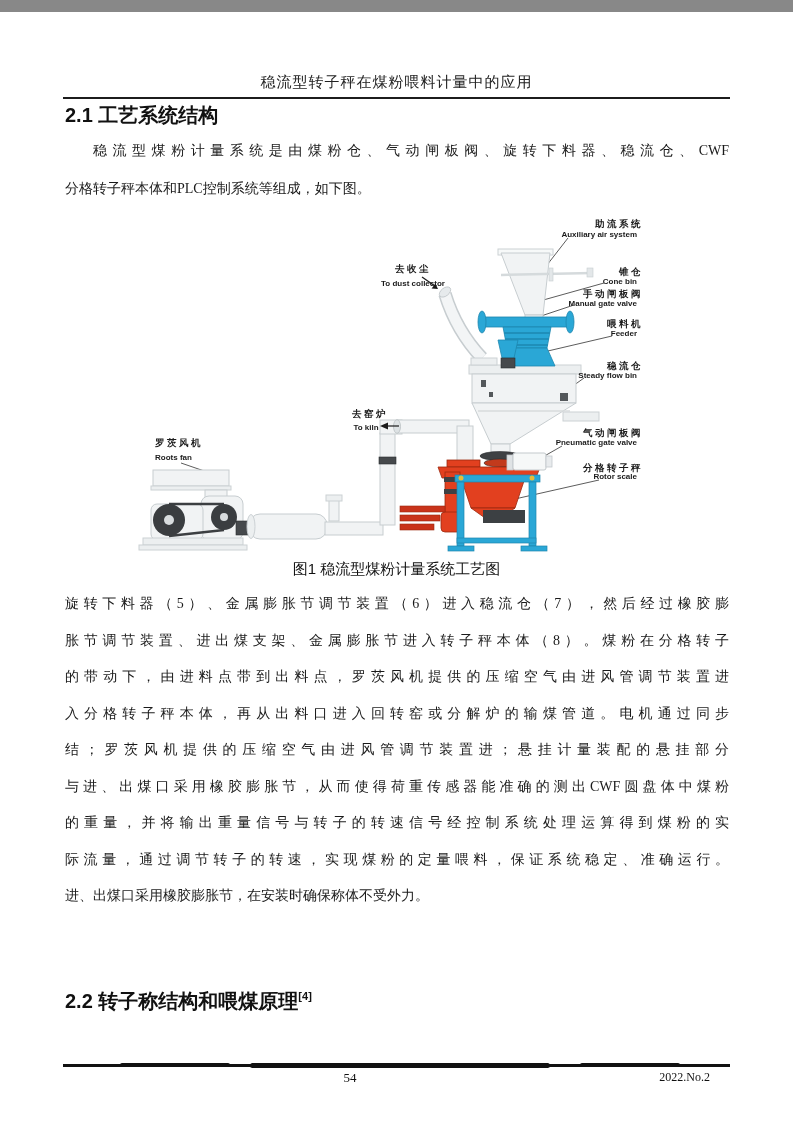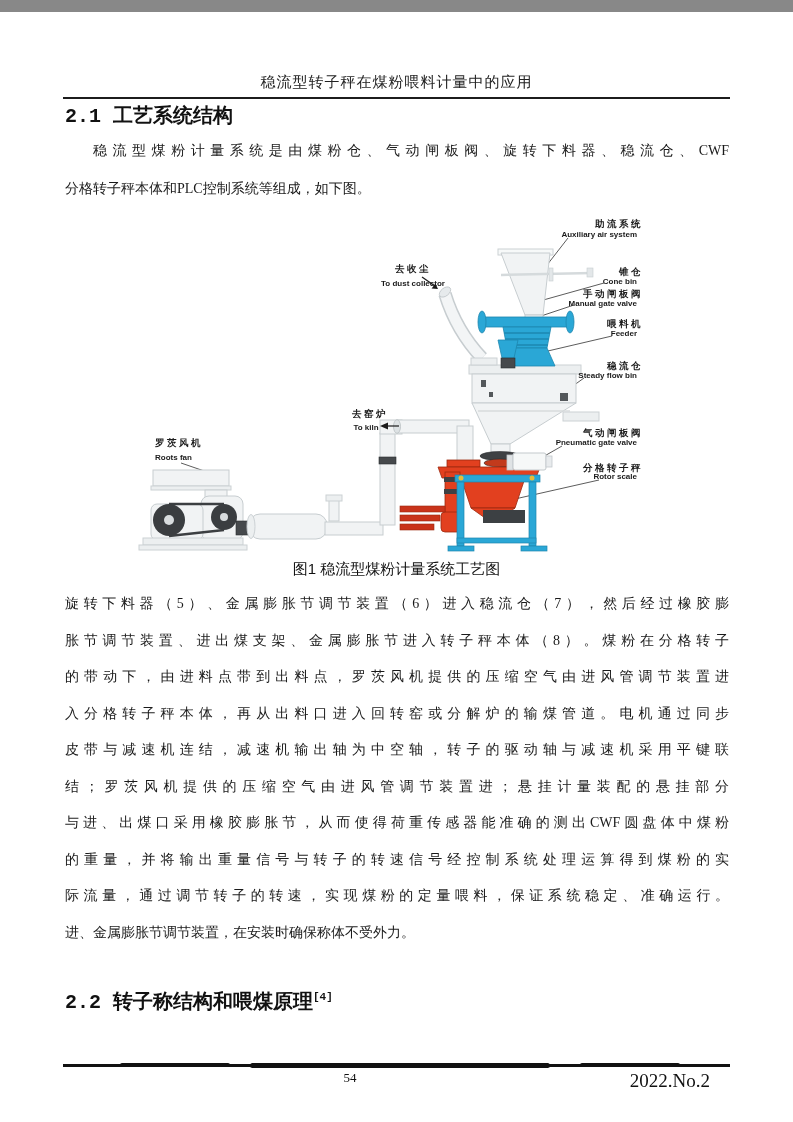--- a/index.html
+++ b/index.html
@@ -8,21 +8,21 @@
     font-family:"Liberation Serif","DejaVu Serif",serif;color:#161616;
     overflow:hidden;margin:12px auto;
   }
   .running-head{
     position:absolute;top:61px;left:0;width:793px;text-align:center;
     font-size:15px;letter-spacing:1px;color:#222;
   }
   .head-rule{position:absolute;top:85px;left:63px;width:667px;height:0;border-top:2px solid #1c1c1c;}
   .sec-heading{
     position:absolute;left:65px;width:664px;
-    font-family:Liberation Mono, monospace;
+    font-family:Liberation Sans, sans-serif;
     font-weight:bold;font-size:20px;color:#111;
   }
   #sec1{top:90px;}
   #sec2{top:976px;}
   .sec-heading sup{font-size:11px;vertical-align:super;}
   .para{position:absolute;left:65px;width:664px;font-size:14px;color:#1a1a1a;}
   #para1{top:120px;line-height:38px;}
   #para2{top:574px;line-height:36.5px;}
   #para3{top:1008px;line-height:36.5px;}
   .bl{text-align:justify;}
@@ -32,21 +32,21 @@
   .fig-caption{
     position:absolute;top:548px;left:0;width:793px;text-align:center;
     font-family:"Liberation Sans","DejaVu Sans",sans-serif;
     font-weight:normal;font-size:15px;color:#111;
   }
   .foot-rule{position:absolute;top:1052px;left:63px;width:667px;height:2.5px;background:#111;}
   .foot-rule-bulge1{position:absolute;top:1050.5px;left:250px;width:300px;height:5.5px;background:#111;border-radius:3px;}
   .foot-rule-bulge2{position:absolute;top:1051px;left:120px;width:110px;height:4px;background:#111;border-radius:2px;}
   .foot-rule-bulge3{position:absolute;top:1051px;left:580px;width:100px;height:4px;background:#111;border-radius:2px;}
   .foot-page-num{position:absolute;top:1058px;left:0;width:700px;text-align:center;font-size:13px;color:#111;}
-  .foot-issue{position:absolute;top:1058px;right:83px;font-size:19px;color:#111;}
+  .foot-issue{position:absolute;top:1058px;right:83px;font-size:12px;color:#111;}
   
   .lbl-cn{font-family:"Liberation Sans","DejaVu Sans",sans-serif;font-weight:bold;font-size:9.5px;letter-spacing:2.5px;fill:#1b1b1b;}
   .lbl-en{font-family:"Liberation Sans","DejaVu Sans",sans-serif;font-weight:bold;font-size:8px;fill:#1b1b1b;}
   .leader{stroke:#4a4a4a;stroke-width:0.9;fill:none;}
   .equip{fill:#f1f3f4;stroke:#c7cdd0;stroke-width:1;}
   .equip-light{fill:#eceff0;stroke:#ccd1d4;stroke-width:1;}
   .darkpart{stroke:#2b2e30;stroke-width:0.6;}
 </style>
 </head>
 <body>
@@ -226,26 +226,25 @@
     </g>
   </svg>
 
   <div class="fig-caption">图1 稳流型煤粉计量系统工艺图</div>
 
   <div id="para2" class="para">
     <div class="bl j">旋转下料器（5）、金属膨胀节调节装置（6）进入稳流仓（7），然后经过橡胶膨</div>
     <div class="bl j">胀节调节装置、进出煤支架、金属膨胀节进入转子秤本体（8）。煤粉在分格转子</div>
     <div class="bl j">的带动下，由进料点带到出料点，罗茨风机提供的压缩空气由进风管调节装置进</div>
     <div class="bl j">入分格转子秤本体，再从出料口进入回转窑或分解炉的输煤管道。电机通过同步</div>
-    <div class="bl j">皮带与减速机连结，减速机输出轴为中空轴，转子的驱动轴与减速机采用平键联</div>
     <div class="bl j">结；罗茨风机提供的压缩空气由进风管调节装置进；悬挂计量装配的悬挂部分</div>
     <div class="bl j">与进、出煤口采用橡胶膨胀节，从而使得荷重传感器能准确的测出CWF圆盘体中煤粉</div>
     <div class="bl j">的重量，并将输出重量信号与转子的转速信号经控制系统处理运算得到煤粉的实</div>
     <div class="bl j">际流量，通过调节转子的转速，实现煤粉的定量喂料，保证系统稳定、准确运行。</div>
-    <div class="bl">进、金属膨胀节调节装置，在安装时确保称体不受外力。</div>
+    <div class="bl">进、出煤口采用橡胶膨胀节，在安装时确保称体不受外力。</div>
   </div>
 
   <div id="sec2" class="sec-heading">
     <span>2.2 转子称结构和喂煤原理</span><sup>[4]</sup>
   </div>
 
 
   <div class="foot-rule"></div>
   <div class="foot-rule-bulge1"></div>
   <div class="foot-rule-bulge2"></div>

